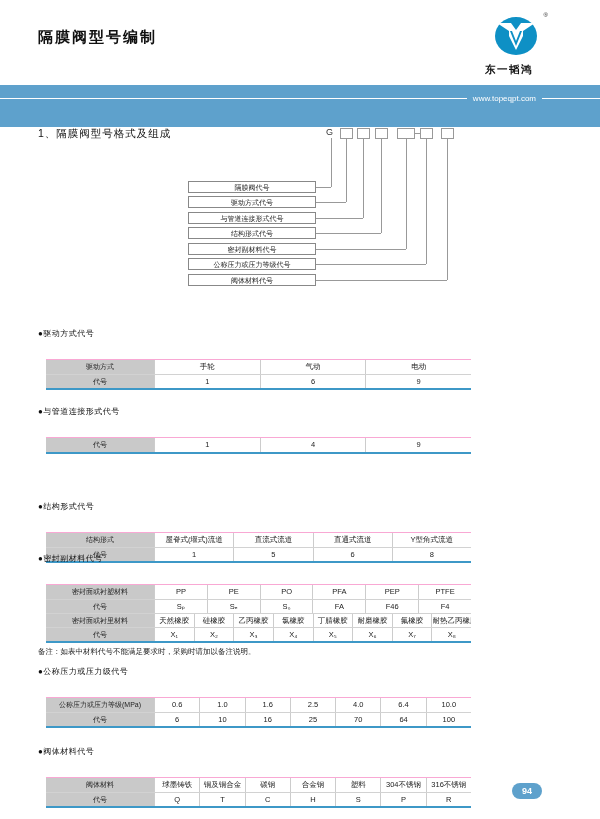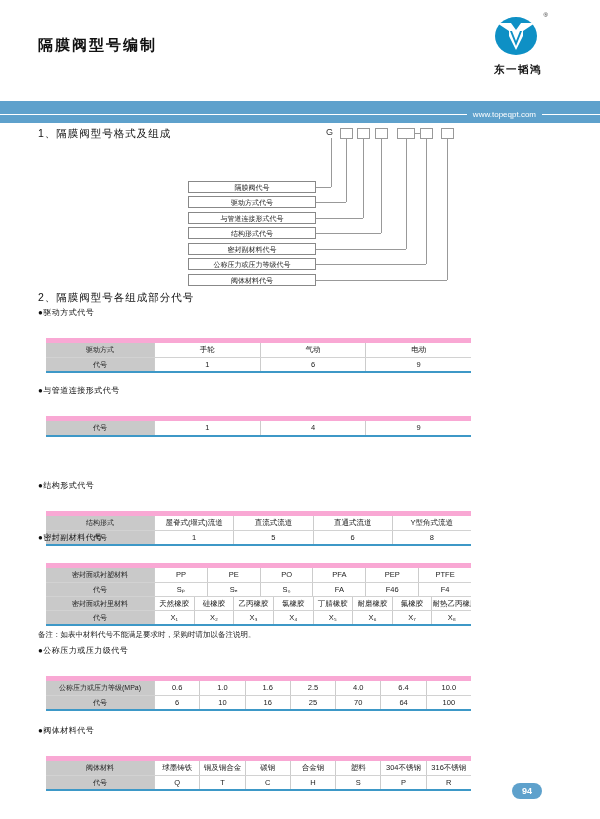--- a/index.html
+++ b/index.html
@@ -7,44 +7,44 @@
     --logo-blue:#0E90C5;
     --table-header-gray:#C9C9C9;
     --table-rule-blue:#3D98C7;
     --badge-blue:#5EA1CC;
   }
   *{margin:0;padding:0;box-sizing:border-box;}
   body{font-family:"Liberation Sans","DejaVu Sans",sans-serif;background:#fff;}
   .page{position:relative;width:600px;height:819px;background:#fff;overflow:hidden;}
 
   
-  .page-title{position:absolute;left:38px;top:36px;font-size:15px;font-weight:bold;color:#111;letter-spacing:2px;}
+  .page-title{position:absolute;left:38px;top:28px;font-size:15px;font-weight:bold;color:#111;letter-spacing:2px;}
   .logo-wrap{position:absolute;left:494px;top:14px;width:52px;height:48px;}
   .reg-mark{position:absolute;right:-2px;top:-2px;font-size:6px;color:#222;}
-  .brand-name{position:absolute;left:485px;top:63px;width:66px;text-align:center;font-size:10.5px;font-weight:bold;letter-spacing:1.5px;color:#111;}
-  .banner{position:absolute;left:0;top:85px;width:600px;height:22px;background:var(--banner-blue);margin-top:16px;}
+  .brand-name{position:absolute;left:485px;top:63px;width:66px;text-align:left;font-size:10.5px;font-weight:bold;letter-spacing:1.5px;color:#111;}
+  .banner{position:absolute;left:0;top:85px;width:600px;height:42px;background:var(--banner-blue);}
   .banner-line{position:absolute;left:0;top:13px;width:100%;height:1px;background:#fff;}
   .banner-text{position:absolute;top:7px;right:58px;padding:0 6px;background:var(--banner-blue);color:#fff;font-size:8px;line-height:13px;z-index:1;}
 
   
   .sec-heading{position:absolute;left:38px;font-size:10.5px;font-weight:normal;color:#111;letter-spacing:1px;}
 
   
   .g-letter{position:absolute;left:326px;top:127px;font-size:9px;color:#333;}
   .mbox{position:absolute;top:128px;width:13px;height:11px;border:1px solid #999;background:#fff;}
   .mdash{position:absolute;top:133px;height:1px;background:#999;}
   .vline{position:absolute;width:1px;background:#999;}
   .hline{position:absolute;height:1px;background:#999;}
   .dlabel{position:absolute;left:188px;width:128px;height:12px;border:1px solid #888;background:#fff;
           font-size:7px;line-height:11px;text-align:center;color:#222;}
 
   
   .tblock{position:absolute;left:38px;width:433px;}
-  .bullet{font-size:8px;color:#111;margin-bottom:3px;letter-spacing:0.5px;}
-  .tbl{margin-left:8px;border-top:5px solid #f9a8d4;border-bottom:2px solid var(--table-rule-blue);margin-top:20px;}
+  .bullet{font-size:8px;color:#111;margin-bottom:3px;letter-spacing:0.5px;margin-top:21px;}
+  .tbl{margin-left:8px;border-top:1px solid #f9a8d4;border-bottom:2px solid var(--table-rule-blue);margin-top:20px;}
   .trow{display:flex;height:14px;line-height:14px;border-top:1px solid #d2d2d2;}
   .trow:first-child{border-top:none;}
   .hcell{width:108px;flex:0 0 108px;background:var(--table-header-gray);text-align:center;font-size:7px;color:#222;overflow:hidden;white-space:nowrap;}
   .cell{flex:1;text-align:center;font-size:7.5px;color:#222;border-left:1px solid #ccc;overflow:hidden;white-space:nowrap;}
   .note{font-size:7.5px;color:#222;margin-top:4px;}
 
   
   .page-badge{position:absolute;left:512px;top:783px;width:30px;height:16px;border-radius:8px;
               background:var(--badge-blue);color:#fff;font-size:9px;font-weight:bold;text-align:center;line-height:16px;}
 </style>
@@ -101,21 +101,20 @@
 
     <div class="dlabel" style="top:181px">隔膜阀代号</div>
     <div class="dlabel" style="top:196px">驱动方式代号</div>
     <div class="dlabel" style="top:212px">与管道连接形式代号</div>
     <div class="dlabel" style="top:227px">结构形式代号</div>
     <div class="dlabel" style="top:243px">密封副材料代号</div>
     <div class="dlabel" style="top:258px">公称压力或压力等级代号</div>
     <div class="dlabel" style="top:274px">阀体材料代号</div>
   </div>
 
-  <div class="sec-heading" style="top:291px">2、隔膜阀型号各组成部分代号</div>
 
   <div class="tblock" style="top:307px">
     <div class="bullet">●驱动方式代号</div>
     <div class="tbl">
       <div class="trow">
         <div class="hcell">驱动方式</div>
         <div class="cell">手轮</div>
         <div class="cell">气动</div>
         <div class="cell">电动</div>
       </div>

